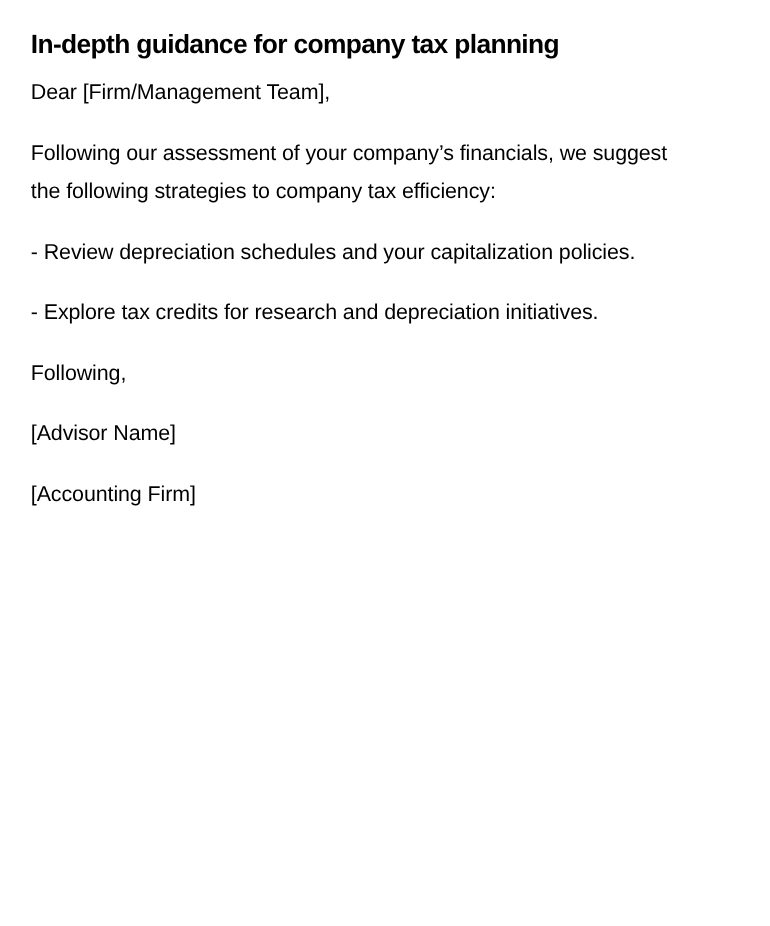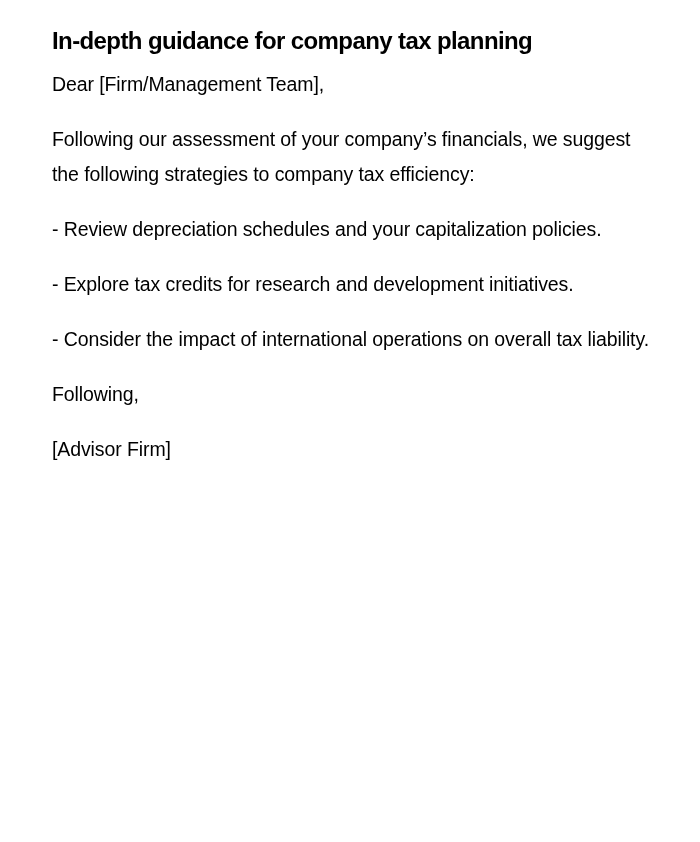--- a/index.html
+++ b/index.html
@@ -10,21 +10,21 @@
     body {
       width: 700px;
       height: 842px;
       overflow: hidden;
       position: relative;
       color: #000000;
       font-family: "Liberation Sans", sans-serif;
     }
     .page {
       position: absolute;
-      left: 52px;
+      left: 28px;
       top: 24px;
       width: 610px;
     }
     .title {
       font-size: 24px;
       font-weight: bold;
       letter-spacing: -0.6px;
       line-height: 34px;
       margin: 0 0 9px 0;
     }
@@ -36,17 +36,17 @@
     }
   </style>
 </head>
 <body>
 
 <div class="page">
   <h1 class="title">In-depth guidance for company tax planning</h1>
   <p class="para">Dear [Firm/Management Team],</p>
   <p class="para">Following our assessment of your company’s financials, we suggest the following strategies to company tax efficiency:</p>
   <p class="para">- Review depreciation schedules and your capitalization policies.</p>
-  <p class="para">- Explore tax credits for research and development initiatives.</p>
-  <p class="para">- Consider the impact of international operations on overall tax liability.</p>
+  <p class="para">- Explore tax credits for research and depreciation initiatives.</p>
   <p class="para">Following,</p>
-  <p class="para">[Advisor Firm]</p>
+  <p class="para">[Advisor Name]</p>
+  <p class="para">[Accounting Firm]</p>
 </div>
 
 </body></html>

